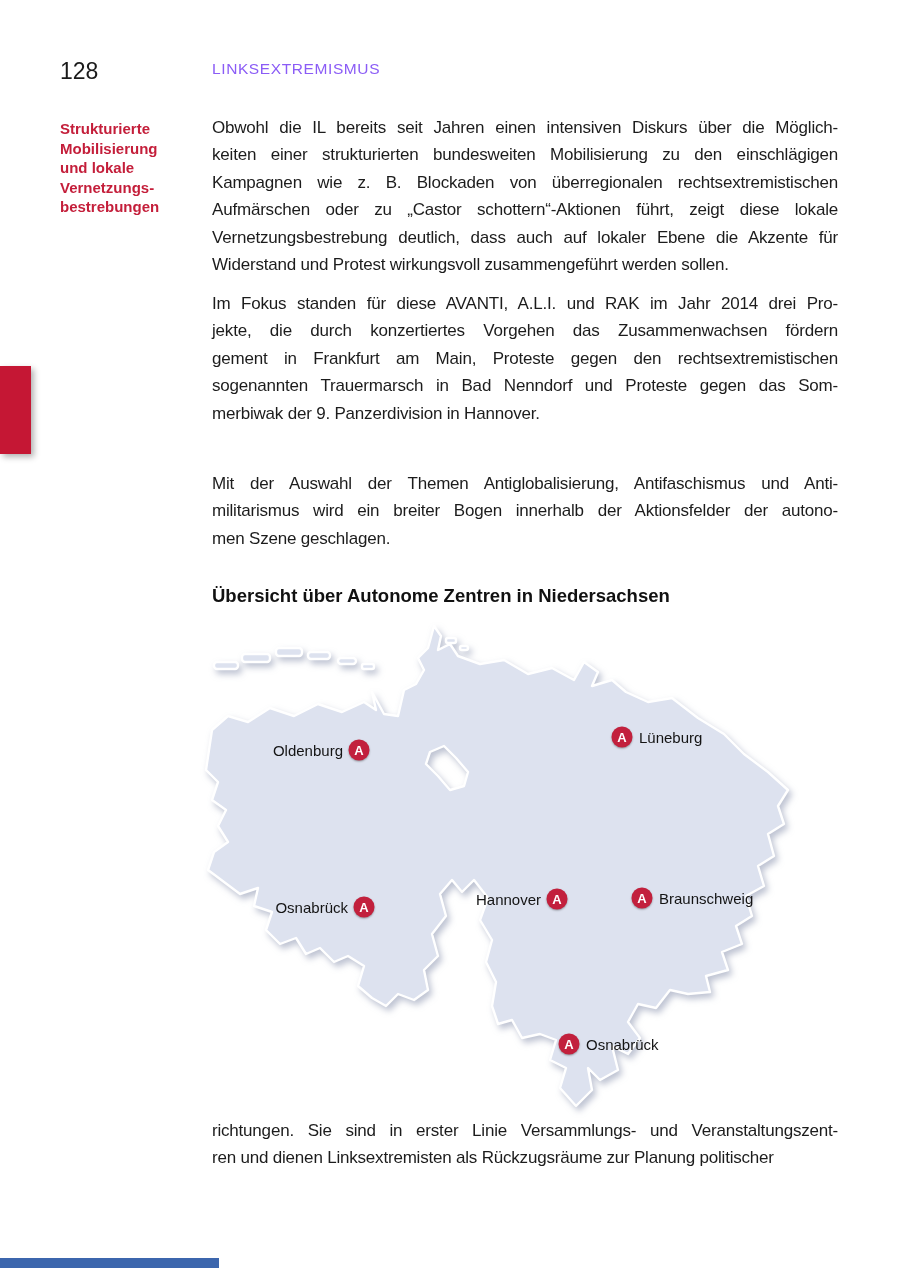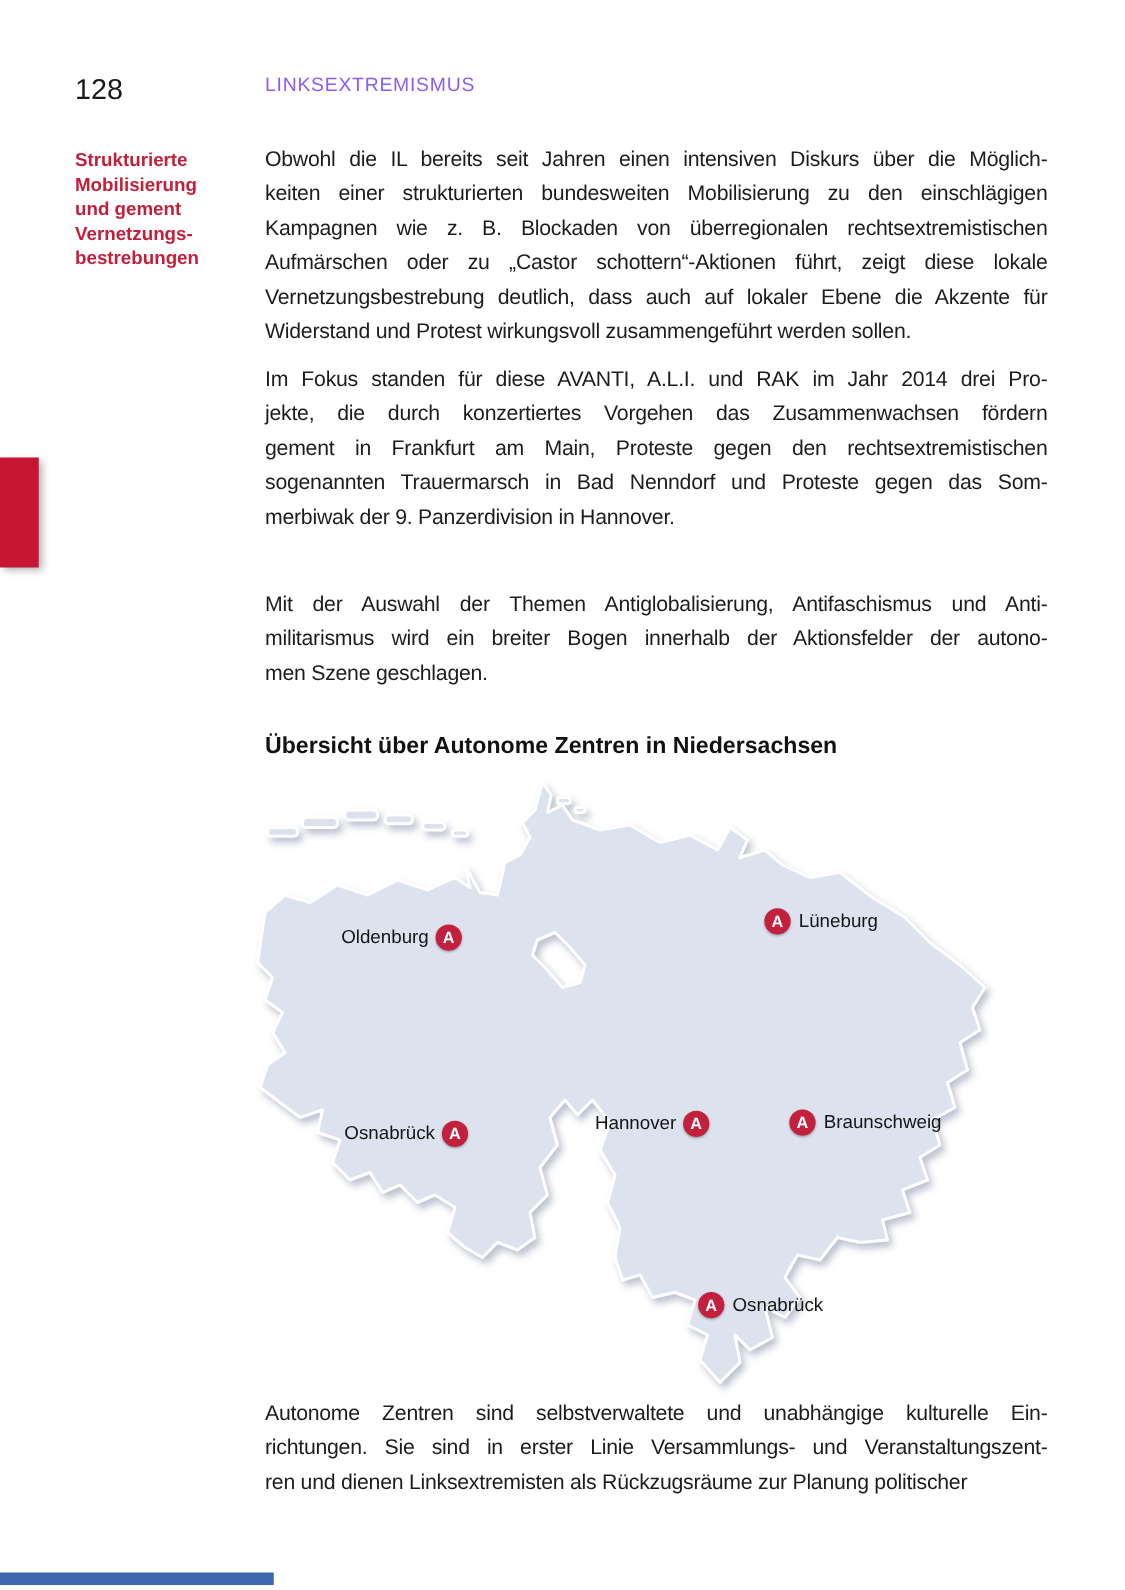--- a/index.html
+++ b/index.html
@@ -35,21 +35,21 @@
 
 <div class="pagenum">128</div>
 <div class="chapter">LINKSEXTREMISMUS</div>
 
 <div class="chapter-tab" style="background: rgb(197, 23, 52);"></div>
 <div class="footer-bar" style="background: rgb(60, 102, 173);"></div>
 
 <div class="margin-note" style="color: rgb(196, 30, 58);">
     <div class="pline">Strukturierte</div>
     <div class="pline">Mobilisierung</div>
-    <div class="pline">und gement</div>
+    <div class="pline">und lokale</div>
     <div class="pline">Vernetzungs-</div>
     <div class="pline">bestrebungen</div>
   </div>
 
 <div class="para" id="para1">
     <div class="jline">Obwohl die IL bereits seit Jahren einen intensiven Diskurs über die Möglich-</div>
     <div class="jline">keiten einer strukturierten bundesweiten Mobilisierung zu den einschlägigen</div>
     <div class="jline">Kampagnen wie z. B. Blockaden von überregionalen rechtsextremistischen</div>
     <div class="jline">Aufmärschen oder zu „Castor schottern“-Aktionen führt, zeigt diese lokale</div>
     <div class="jline">Vernetzungsbestrebung deutlich, dass auch auf lokaler Ebene die Akzente für</div>
@@ -61,21 +61,20 @@
     <div class="jline">gement in Frankfurt am Main, Proteste gegen den rechtsextremistischen</div>
     <div class="jline">sogenannten Trauermarsch in Bad Nenndorf und Proteste gegen das Som-</div>
     <div class="jline jline-last">merbiwak der 9. Panzerdivision in Hannover.</div>
   </div>
 <div class="para" id="para3">
     <div class="jline">Mit der Auswahl der Themen Antiglobalisierung, Antifaschismus und Anti-</div>
     <div class="jline">militarismus wird ein breiter Bogen innerhalb der Aktionsfelder der autono-</div>
     <div class="jline jline-last">men Szene geschlagen.</div>
   </div>
 <div class="para" id="para4">
-    <div class="jline">Autonome Zentren sind selbstverwaltete und unabhängige kulturelle Ein-</div>
     <div class="jline">richtungen. Sie sind in erster Linie Versammlungs- und Veranstaltungszent-</div>
     <div class="jline jline-last">ren und dienen Linksextremisten als Rückzugsräume zur Planung politischer</div>
   </div>
 
 <div class="map-heading">Übersicht über Autonome Zentren in Niedersachsen</div>
 
 <div class="map-wrap">
   <svg width="590" height="492" viewBox="0 0 590 492">
     <g stroke="#ffffff" stroke-width="2.4" stroke-linejoin="round">
       <path class="land" fill-rule="evenodd" d="M234,8 L241,18 L238,32 L250,26 L258,38 L280,46 L304,42 L328,56 L352,50 L374,62

